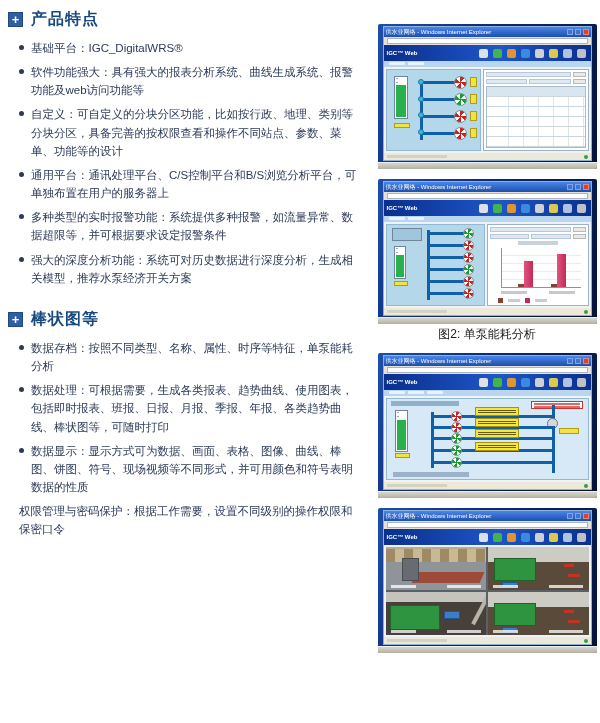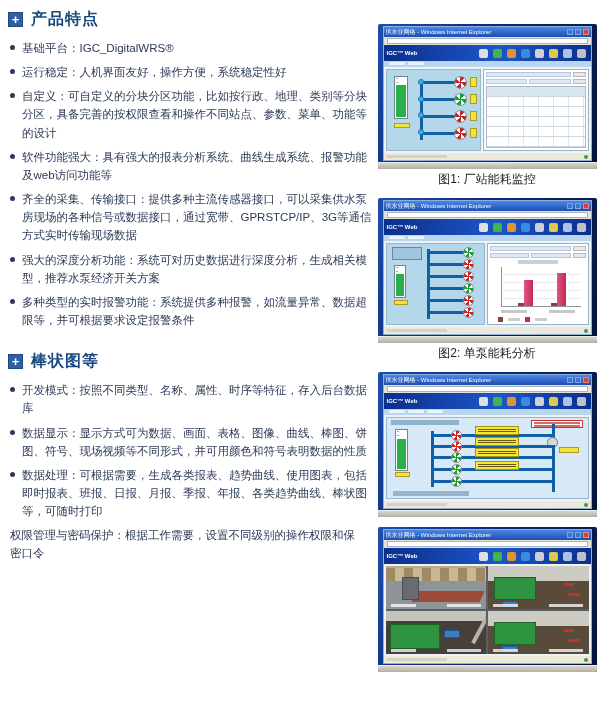--- a/index.html
+++ b/index.html
@@ -11,21 +11,21 @@
 
   
   .left-col{width:374px;box-sizing:border-box;padding:7px 2px 0 8px;}
   .sec-header{display:flex;align-items:center;gap:8px;margin:2px 0 9px 0;}
   .plus-icon{
     width:15px;height:15px;background:#2e5fa6;border:1px solid #22497f;
     color:#fff;font-weight:bold;font-size:13px;line-height:14px;text-align:center;
     box-sizing:border-box;flex:0 0 auto;
   }
   .sec-title{font-size:16px;font-weight:bold;color:#17497f;letter-spacing:1px;}
-  .bullets{list-style:none;margin:0;padding:0 0 0 2px;}
+  .bullets{list-style:none;margin:9px;padding:0 0 0 2px;}
   .bullets li{display:flex;gap:7px;margin-bottom:6px;}
   .bullets .dot{flex:0 0 auto;width:5px;height:5px;border-radius:50%;background:#2c3a57;margin-top:6px;}
   .bullets .btxt{font-size:11.5px;line-height:1.58;color:#2c3a57;width:352px;}
   .sec2{margin-top:22px;}
 
   
   .right-col{width:226px;box-sizing:border-box;padding-top:24px;}
   .fig{width:219px;margin:0 auto 10px auto;}
   .caption{text-align:center;font-size:12px;color:#1b1b1b;margin-top:2px;font-weight:500;}
 
@@ -131,74 +131,70 @@
       <span class="sec-title">产品特点</span>
     </div>
     <ul class="bullets">
 
         <li>
           <span class="dot"></span>
           <span class="btxt">基础平台：IGC_DigitalWRS®</span>
         </li>
 
 
-        <li>
-          <span class="dot"></span>
-          <span class="btxt">运行稳定：人机界面友好，操作方便，系统稳定性好</span>
+
+        <li>
+          <span class="dot"></span>
+          <span class="btxt">软件功能强大：具有强大的报表分析系统、曲线生成系统、报警功能及web访问功能等</span>
         </li>
 
         <li>
           <span class="dot"></span>
           <span class="btxt">自定义：可自定义的分块分区功能，比如按行政、地理、类别等分块分区，具备完善的按权限查看和操作不同站点、参数、菜单、功能等的设计</span>
         </li>
 
         <li>
           <span class="dot"></span>
-          <span class="btxt">软件功能强大：具有强大的报表分析系统、曲线生成系统、报警功能及web访问功能等</span>
-        </li>
-
-
-
-        <li>
-          <span class="dot"></span>
-          <span class="btxt">齐全的采集、传输接口：提供多种主流传感器接口，可以采集供水泵房现场的各种信号或数据接口，通过宽带、GPRSTCP/IP、3G等通信方式实时传输现场数据</span>
+          <span class="btxt">通用平台：通讯处理平台、C/S控制平台和B/S浏览分析平台，可单独布置在用户的服务器上</span>
+        </li>
+
+
+
+        <li>
+          <span class="dot"></span>
+          <span class="btxt">多种类型的实时报警功能：系统提供多种报警，如流量异常、数据超限等，并可根据要求设定报警条件</span>
         </li>
 
         <li>
           <span class="dot"></span>
           <span class="btxt">强大的深度分析功能：系统可对历史数据进行深度分析，生成相关模型，推荐水泵经济开关方案</span>
-        </li>
-
-        <li>
-          <span class="dot"></span>
-          <span class="btxt">多种类型的实时报警功能：系统提供多种报警，如流量异常、数据超限等，并可根据要求设定报警条件</span>
         </li>
 
       </ul>
 
     <div class="sec-header sec2">
       <span class="plus-icon">+</span>
       <span class="sec-title">棒状图等</span>
     </div>
     <ul class="bullets">
 
 
         <li>
           <span class="dot"></span>
-          <span class="btxt">开发模式：按照不同类型、名称、属性、时序等特征，存入后台数据库</span>
+          <span class="btxt">数据存档：按照不同类型、名称、属性、时序等特征，单泵能耗分析</span>
+        </li>
+
+        <li>
+          <span class="dot"></span>
+          <span class="btxt">数据处理：可根据需要，生成各类报表、趋势曲线、使用图表，包括即时报表、班报、日报、月报、季报、年报、各类趋势曲线、棒状图等，可随时打印</span>
         </li>
 
         <li>
           <span class="dot"></span>
           <span class="btxt">数据显示：显示方式可为数据、画面、表格、图像、曲线、棒图、饼图、符号、现场视频等不同形式，并可用颜色和符号表明数据的性质</span>
-        </li>
-
-        <li>
-          <span class="dot"></span>
-          <span class="btxt">数据处理：可根据需要，生成各类报表、趋势曲线、使用图表，包括即时报表、班报、日报、月报、季报、年报、各类趋势曲线、棒状图等，可随时打印</span>
         </li>
 
         <li>
 
           <span class="btxt">权限管理与密码保护：根据工作需要，设置不同级别的操作权限和保密口令</span>
         </li>
 
       </ul>
   </div>
 
@@ -322,21 +318,20 @@
               </div>
             </div>
             <div class="sbar">
                 <span class="sseg"></span>
                 <span class="sdot"></span>
               </div>
           </div>
           <div class="tkbar"></div>
         </div>
       </div>
-      <div class="caption">图1: 厂站能耗监控</div>
     </div>
 
     <div class="fig">
       <div class="shot">
         <div class="desk">
           <div class="win">
             <div class="tbar">
               <span class="ttext">供水业网络 - Windows Internet Explorer</span>
               <span class="wb min"></span>
               <span class="wb max"></span>

